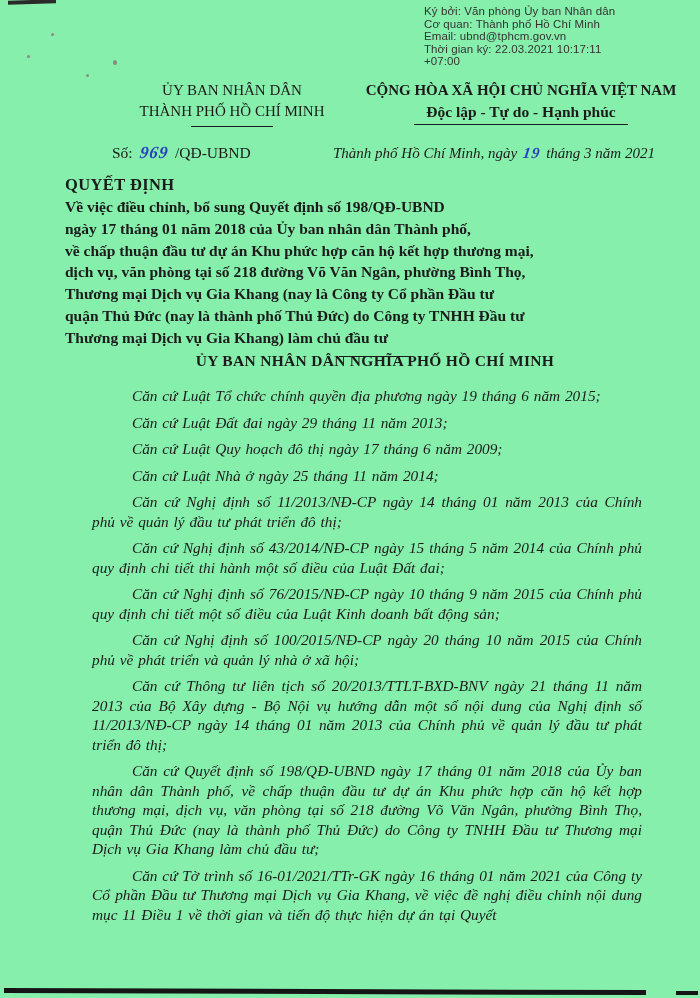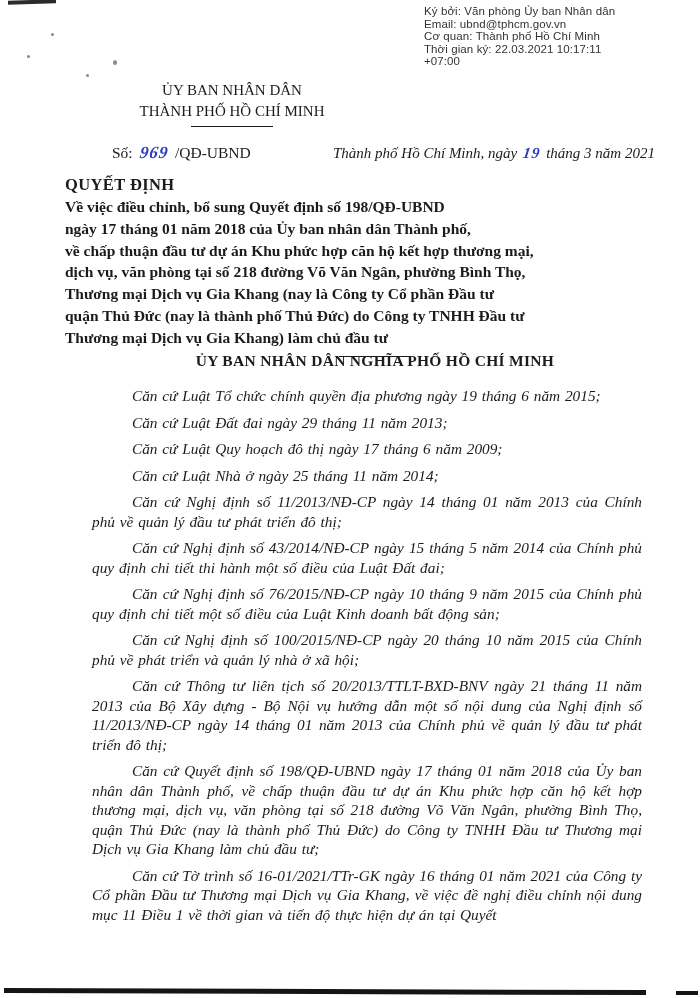--- a/index.html
+++ b/index.html
@@ -1,21 +1,21 @@
 <!DOCTYPE html>
 <html><head>
 <meta charset="utf-8">
 <style>
   html, body { margin: 0; padding: 0; background: #777; }
   .page {
     position: relative;
     width: 700px;
     height: 998px;
     margin: 0 auto;
-    background: #ffffff;
+    background: #86efac;
     font-family: "Liberation Serif", serif;
     color: #1b1b1b;
     overflow: hidden;
   }
 
   
   .stamp {
     position: absolute;
     left: 424px;
     top: 5px;
@@ -157,32 +157,37 @@
 <div class="page">
 
   <div class="corner-mark"></div>
   <div class="speck" style="left:51px; top:33px;"></div>
   <div class="speck" style="left:27px; top:55px;"></div>
   <div class="speck" style="left:113px; top:60px; width:4px; height:5px;"></div>
   <div class="speck" style="left:86px; top:74px;"></div>
 
   <div class="stamp">
     <div>Ký bởi: Văn phòng Ủy ban Nhân dân</div>
+    <div>Cơ quan: Thành phố Hồ Chí Minh</div>
     <div>Email: ubnd@tphcm.gov.vn</div>
-    <div>Cơ quan: Thành phố Hồ Chí Minh</div>
     <div>Thời gian ký: 22.03.2021 10:17:11</div>
     <div>+07:00</div>
   </div>
 
   <div class="issuer">
     <div>ỦY BAN NHÂN DÂN</div>
     <div>THÀNH PHỐ HỒ CHÍ MINH</div>
     <div class="rule issuer-rule"></div>
   </div>
 
+  <div class="national">
+    <div>CỘNG HÒA XÃ HỘI CHỦ NGHĨA VIỆT NAM</div>
+    <div class="motto">Độc lập - Tự do - Hạnh phúc</div>
+    <div class="rule national-rule"></div>
+  </div>
 
   <div class="doc-number">
     <span>Số:</span>
     <span class="hand">969</span>
     <span>/QĐ-UBND</span>
   </div>
 
   <div class="place-date">
     <span>Thành phố Hồ Chí Minh, ngày</span>
     <span class="hand day">19</span>

